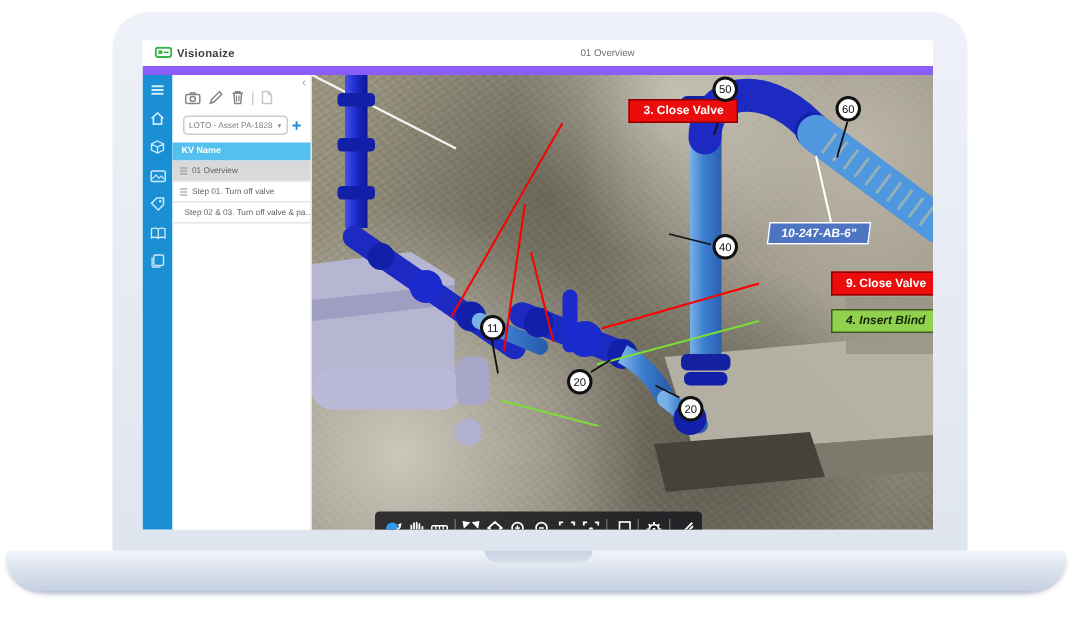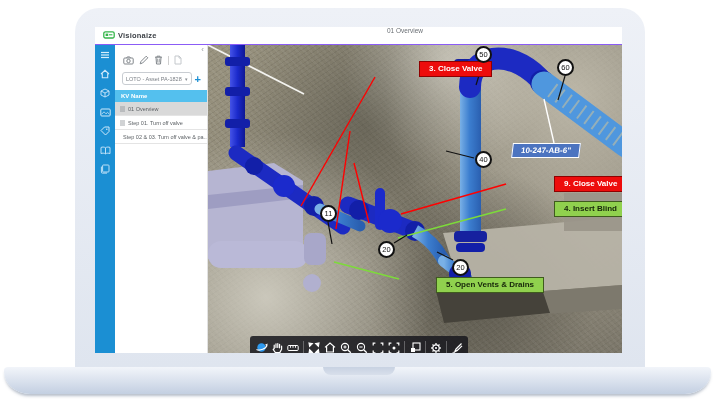--- a/index.html
+++ b/index.html
@@ -12,22 +12,22 @@
   .laptop-base{position:absolute;left:4px;top:367px;width:707px;height:27px;
     background:linear-gradient(180deg,#f2f5fa 0%,#dde4ef 45%,#c3cfe1 100%);
     border-radius:4px 4px 26px 26px / 4px 4px 22px 22px;
     box-shadow:0 3px 3px -1px rgba(110,125,150,.5);}
   .base-notch{position:absolute;left:319px;top:0;width:72px;height:8px;
     background:linear-gradient(180deg,#c8d2e2,#d8dfeb);border-radius:0 0 9px 9px;}
 
   
   .app{position:absolute;left:20px;top:19px;width:527px;height:326px;background:#fff;
     overflow:hidden;font-size:10px;color:#444;}
-  .app-header{height:17px;display:flex;padding:0 8px;
-    border-bottom:1px solid #8b5cf6;position:relative;background:#fff;z-index:5;}
+  .app-header{height:17px;display:flex;align-items:center;padding:0 8px;
+    border-bottom:6px solid #8b5cf6;position:relative;background:#fff;z-index:5;}
   .brand{display:flex;align-items:center;gap:3px;}
   .brand-name{font-size:7.5px;font-weight:bold;color:#3c4046;letter-spacing:.2px;}
   .view-title{position:absolute;left:310px;transform:translateX(-50%);
     font-size:6.5px;color:#6a6f74;}
   .app-body{display:flex;height:308px;}
 
   
   .rail{width:20px;background:#1b8fd3;display:flex;flex-direction:column;
     align-items:center;padding-top:4px;gap:7px;flex-shrink:0;}
   .rail-btn{width:14px;height:12px;display:flex;align-items:center;justify-content:center;}
@@ -64,21 +64,21 @@
       repeating-linear-gradient(47deg, rgba(255,255,255,.05) 0 2px, transparent 2px 5px),
       repeating-linear-gradient(-33deg, rgba(0,0,0,.07) 0 1px, transparent 1px 4px),
       linear-gradient(135deg,#99937f,#827d6e 55%,#6f6b5f);}
   .scene{position:absolute;left:0;top:0;}
 
   
   .anno{position:absolute;font-size:8px;font-weight:bold;line-height:1;
     padding:3px 9px;white-space:nowrap;z-index:6;margin-left:48px;}
   .anno.red{background:#ed0c0c;color:#fff;border:1px solid #8f0000;}
   .anno.yellow{background:#ffe60a;color:#151515;border:1px solid #e01b1b;}
-  .anno.green{background:#90d14e;color:#16250a;border:1px solid #3f5b1e;}
+  .anno.green{background:#90d14e;color:#16250a;border:1px solid #3f5b1e;font-style:italic;}
   .pipe-tag{position:absolute;background:#4c74c0;color:#fff;border:1.5px solid #fff;
     font-size:8px;font-weight:bold;padding:2px 8px;transform:skewX(-7deg);z-index:6;
     white-space:nowrap;}
 
   
   .marker{position:absolute;width:17px;height:17px;box-sizing:border-box;
     border:2px solid #111;border-radius:50%;background:#fff;color:#111;
     font-size:7.5px;font-weight:normal;display:flex;align-items:center;
     justify-content:center;z-index:6;}
 
@@ -303,21 +303,20 @@
             <line x1="120" y1="177" x2="124" y2="199"></line>
             <line x1="186" y1="198" x2="199" y2="190"></line>
             <line x1="245" y1="215" x2="229" y2="207"></line>
           </g>
           <line x1="346" y1="98" x2="336" y2="54" stroke="#fff" stroke-width="1.4"></line>
         </svg>
 
         <div class="anno red" style="left:163px;top:16px;">3. Close Valve</div>
         <div class="anno red" style="left:298px;top:131px;">9. Close Valve</div>
         <div class="anno green" style="left:298px;top:156px;">4. Insert Blind</div>
-        <div class="anno green" style="left:180px;top:232px;">5. Open Vents &amp; Drains</div>
         <div class="pipe-tag" style="left:304px;top:98px;">10-247-AB-6"</div>
 
         <div class="marker" style="left:112px;top:160px;">11</div>
         <div class="marker" style="left:170px;top:196px;">20</div>
         <div class="marker" style="left:244px;top:214px;">20</div>
         <div class="marker" style="left:267px;top:106px;">40</div>
         <div class="marker" style="left:267px;top:1px;">50</div>
         <div class="marker" style="left:349px;top:14px;">60</div>
 
         <div class="vtoolbar">

